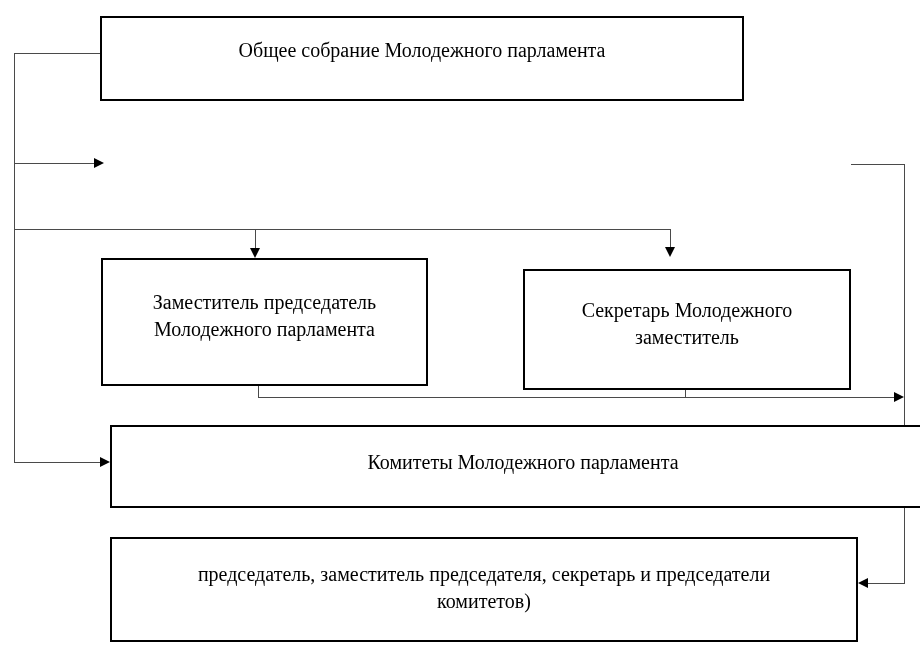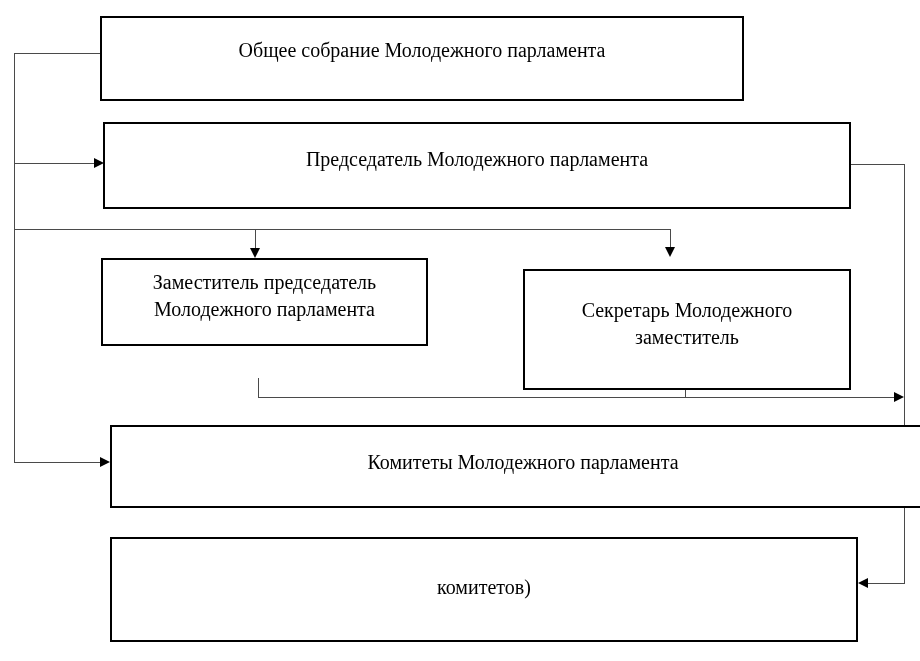--- a/index.html
+++ b/index.html
@@ -21,21 +21,21 @@
     flex-direction: column;
     justify-content: center;
     align-items: center;
     text-align: center;
     font-size: 20px;
     line-height: 27px;
   }
   .box .line { white-space: nowrap; }
   #box-assembly   { left:100px; top:16px;  width:644px; height:85px;  padding-bottom:16px; }
   #box-chairman   { left:103px; top:122px; width:748px; height:87px;  padding-bottom:12px; }
-  #box-deputy     { left:101px; top:258px; width:327px; height:88px; padding-bottom:12px; }
+  #box-deputy     { left:101px; top:258px; width:327px; height:128px; padding-bottom:12px; }
   #box-secretary  { left:523px; top:257px; width:328px; height:121px; padding-bottom:12px;margin-top:12px; }
   #box-committees { left:110px; top:425px; width:826px; height:83px;  padding-bottom:8px;  }
   #box-council    { left:110px; top:537px; width:748px; height:105px; padding-bottom:4px;  }
 
   .h-line, .v-line { position: absolute; background: #4a4a4a; }
   .h-line { height: 1px; }
   .v-line { width: 1px; }
 
   #rail-left            { left:14px;  top:53px;  height:410px; }
   #line-assembly        { left:14px;  top:53px;  width:87px;  }
@@ -90,35 +90,33 @@
   <div class="arrow arrow-down" id="ah-secretary"></div>
   <div class="arrow arrow-right" id="ah-committees"></div>
   <div class="arrow arrow-right" id="ah-merge"></div>
   <div class="arrow arrow-right" id="ah-comm-out"></div>
   <div class="arrow arrow-left" id="ah-council"></div>
 
   <div class="box" id="box-assembly">
     <div class="line">Общее собрание Молодежного парламента</div>
   </div>
 
-  <div class="box" id="box-chairman">
-    <div class="line">Председатель Молодежного парламента</div>
-  </div>
 
   <div class="box" id="box-deputy">
     <div class="line">Заместитель председатель</div>
     <div class="line">Молодежного парламента</div>
   </div>
 
   <div class="box" id="box-secretary">
     <div class="line">Секретарь Молодежного</div>
     <div class="line">заместитель</div>
   </div>
 
   <div class="box" id="box-committees">
     <div class="line">Комитеты Молодежного парламента</div>
   </div>
 
   <div class="box" id="box-council">
+    <div class="line">председатель, заместитель председателя, секретарь и председатели</div>
     <div class="line">комитетов)</div>
   </div>
 
 </div>
 
 </body></html>

